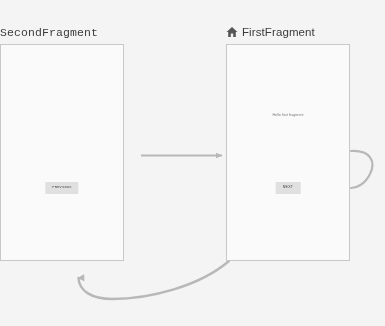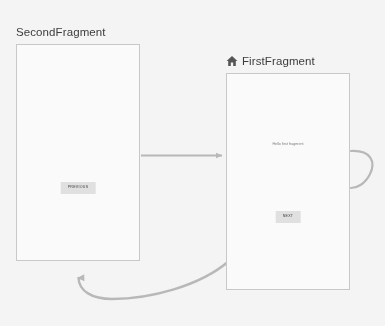--- a/index.html
+++ b/index.html
@@ -82,22 +82,22 @@
     color: #3a3a3a;
     font-size: 3.6px;
     letter-spacing: 0.25px;
     padding: 4px 7px;
     text-align: center;
     line-height: 1;
     white-space: nowrap;
   }
 
   
-  #dest-second { left: 16px; top: 24px; }
-  #dest-first  { left: 226px; top: 24px; margin-top: 29px; }
+  #dest-second { left: 0; top: 24px; font-family: Liberation Mono, monospace; }
+  #dest-first  { left: 226px; top: 24px; }
 </style>
 </head>
 <body>
 
 <div id="canvas">
 
   <svg id="connections" viewBox="0 0 385 326" width="385" height="326">
     <defs>
       <marker id="arrowhead-right" markerWidth="7" markerHeight="7" refX="6.2" refY="3.5" orient="auto" markerUnits="userSpaceOnUse">
         <path d="M0,0.6 L6.6,3.5 L0,6.4 z" fill="#b8b8b8"></path>

